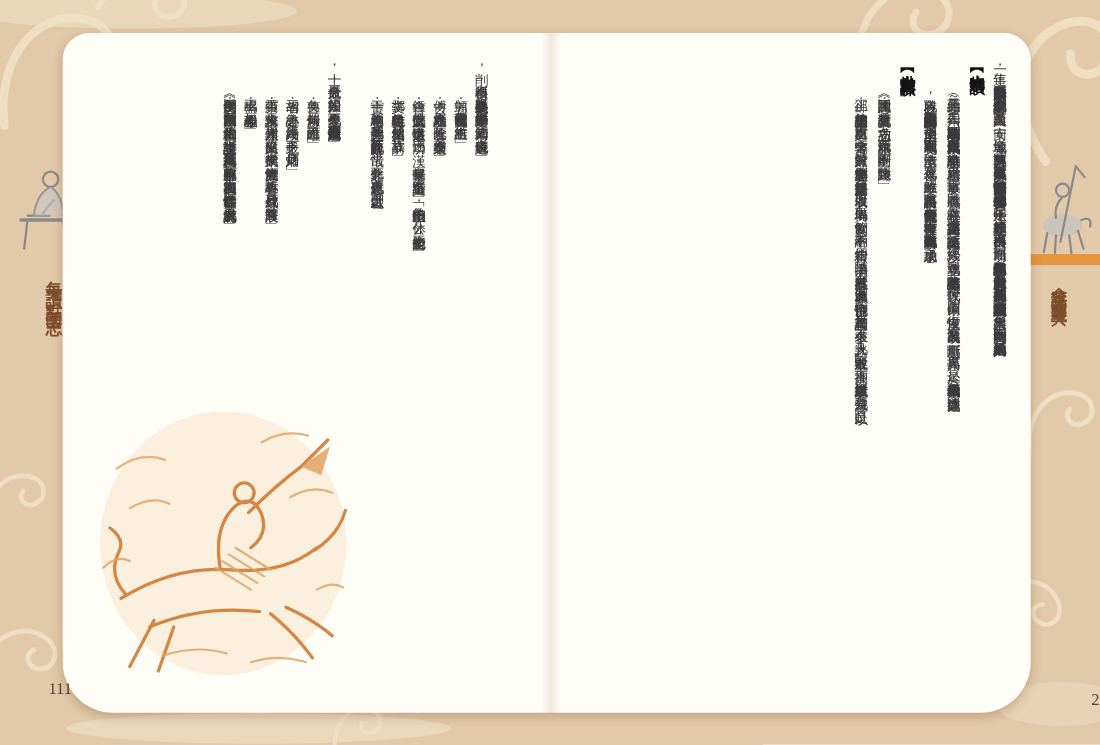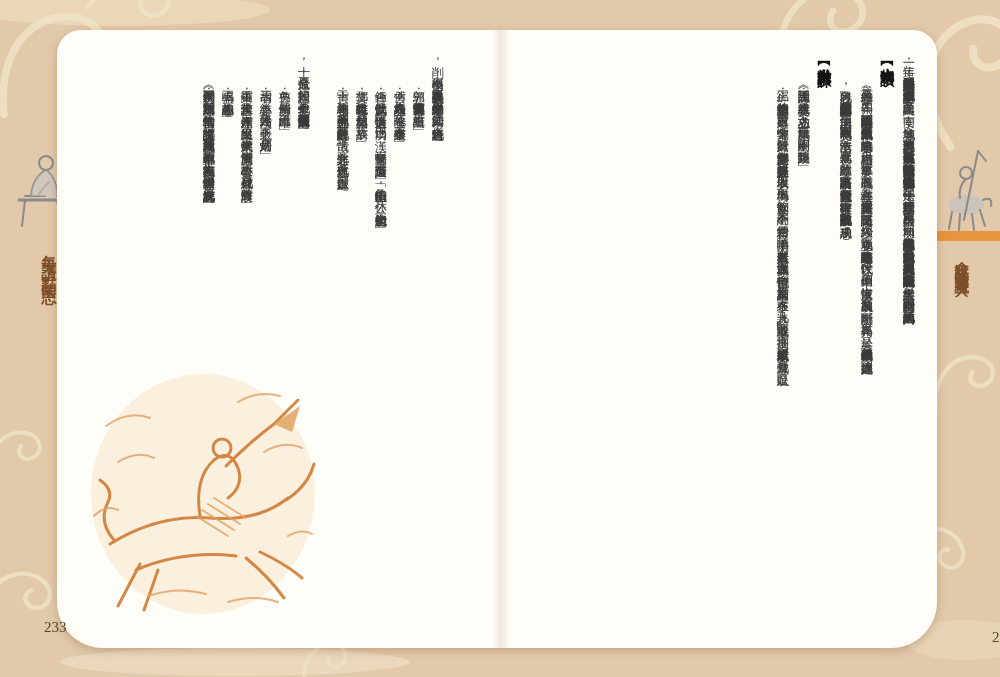--- a/index.html
+++ b/index.html
@@ -160,16 +160,16 @@
     </g>
     <g stroke="#e2a668" stroke-width="2" fill="none" opacity="0.85" stroke-linecap="round">
       <path d="M108 150 L140 170 M114 144 L146 164 M120 138 L152 158 M126 132 L158 152"></path>
       <path d="M18 60 Q40 44 62 52 M150 36 Q170 24 192 30 M30 96 Q50 84 66 92 M176 86 Q196 74 214 82"></path>
       <path d="M60 230 Q90 220 118 228 M140 236 Q166 228 190 236"></path>
       <path d="M6 150 Q18 138 30 144 M200 170 Q214 162 224 168"></path>
     </g>
     <path d="M186 58 L212 40 L204 66 Z" fill="#e2a668" opacity="0.9"></path>
   </svg>
 
-  <div id="pn-left" class="page-number">233</div>
+  <div id="pn-left" class="page-number">111</div>
   <div id="pn-right" class="page-number">232</div>
 
 </div>
 
 </body></html>

